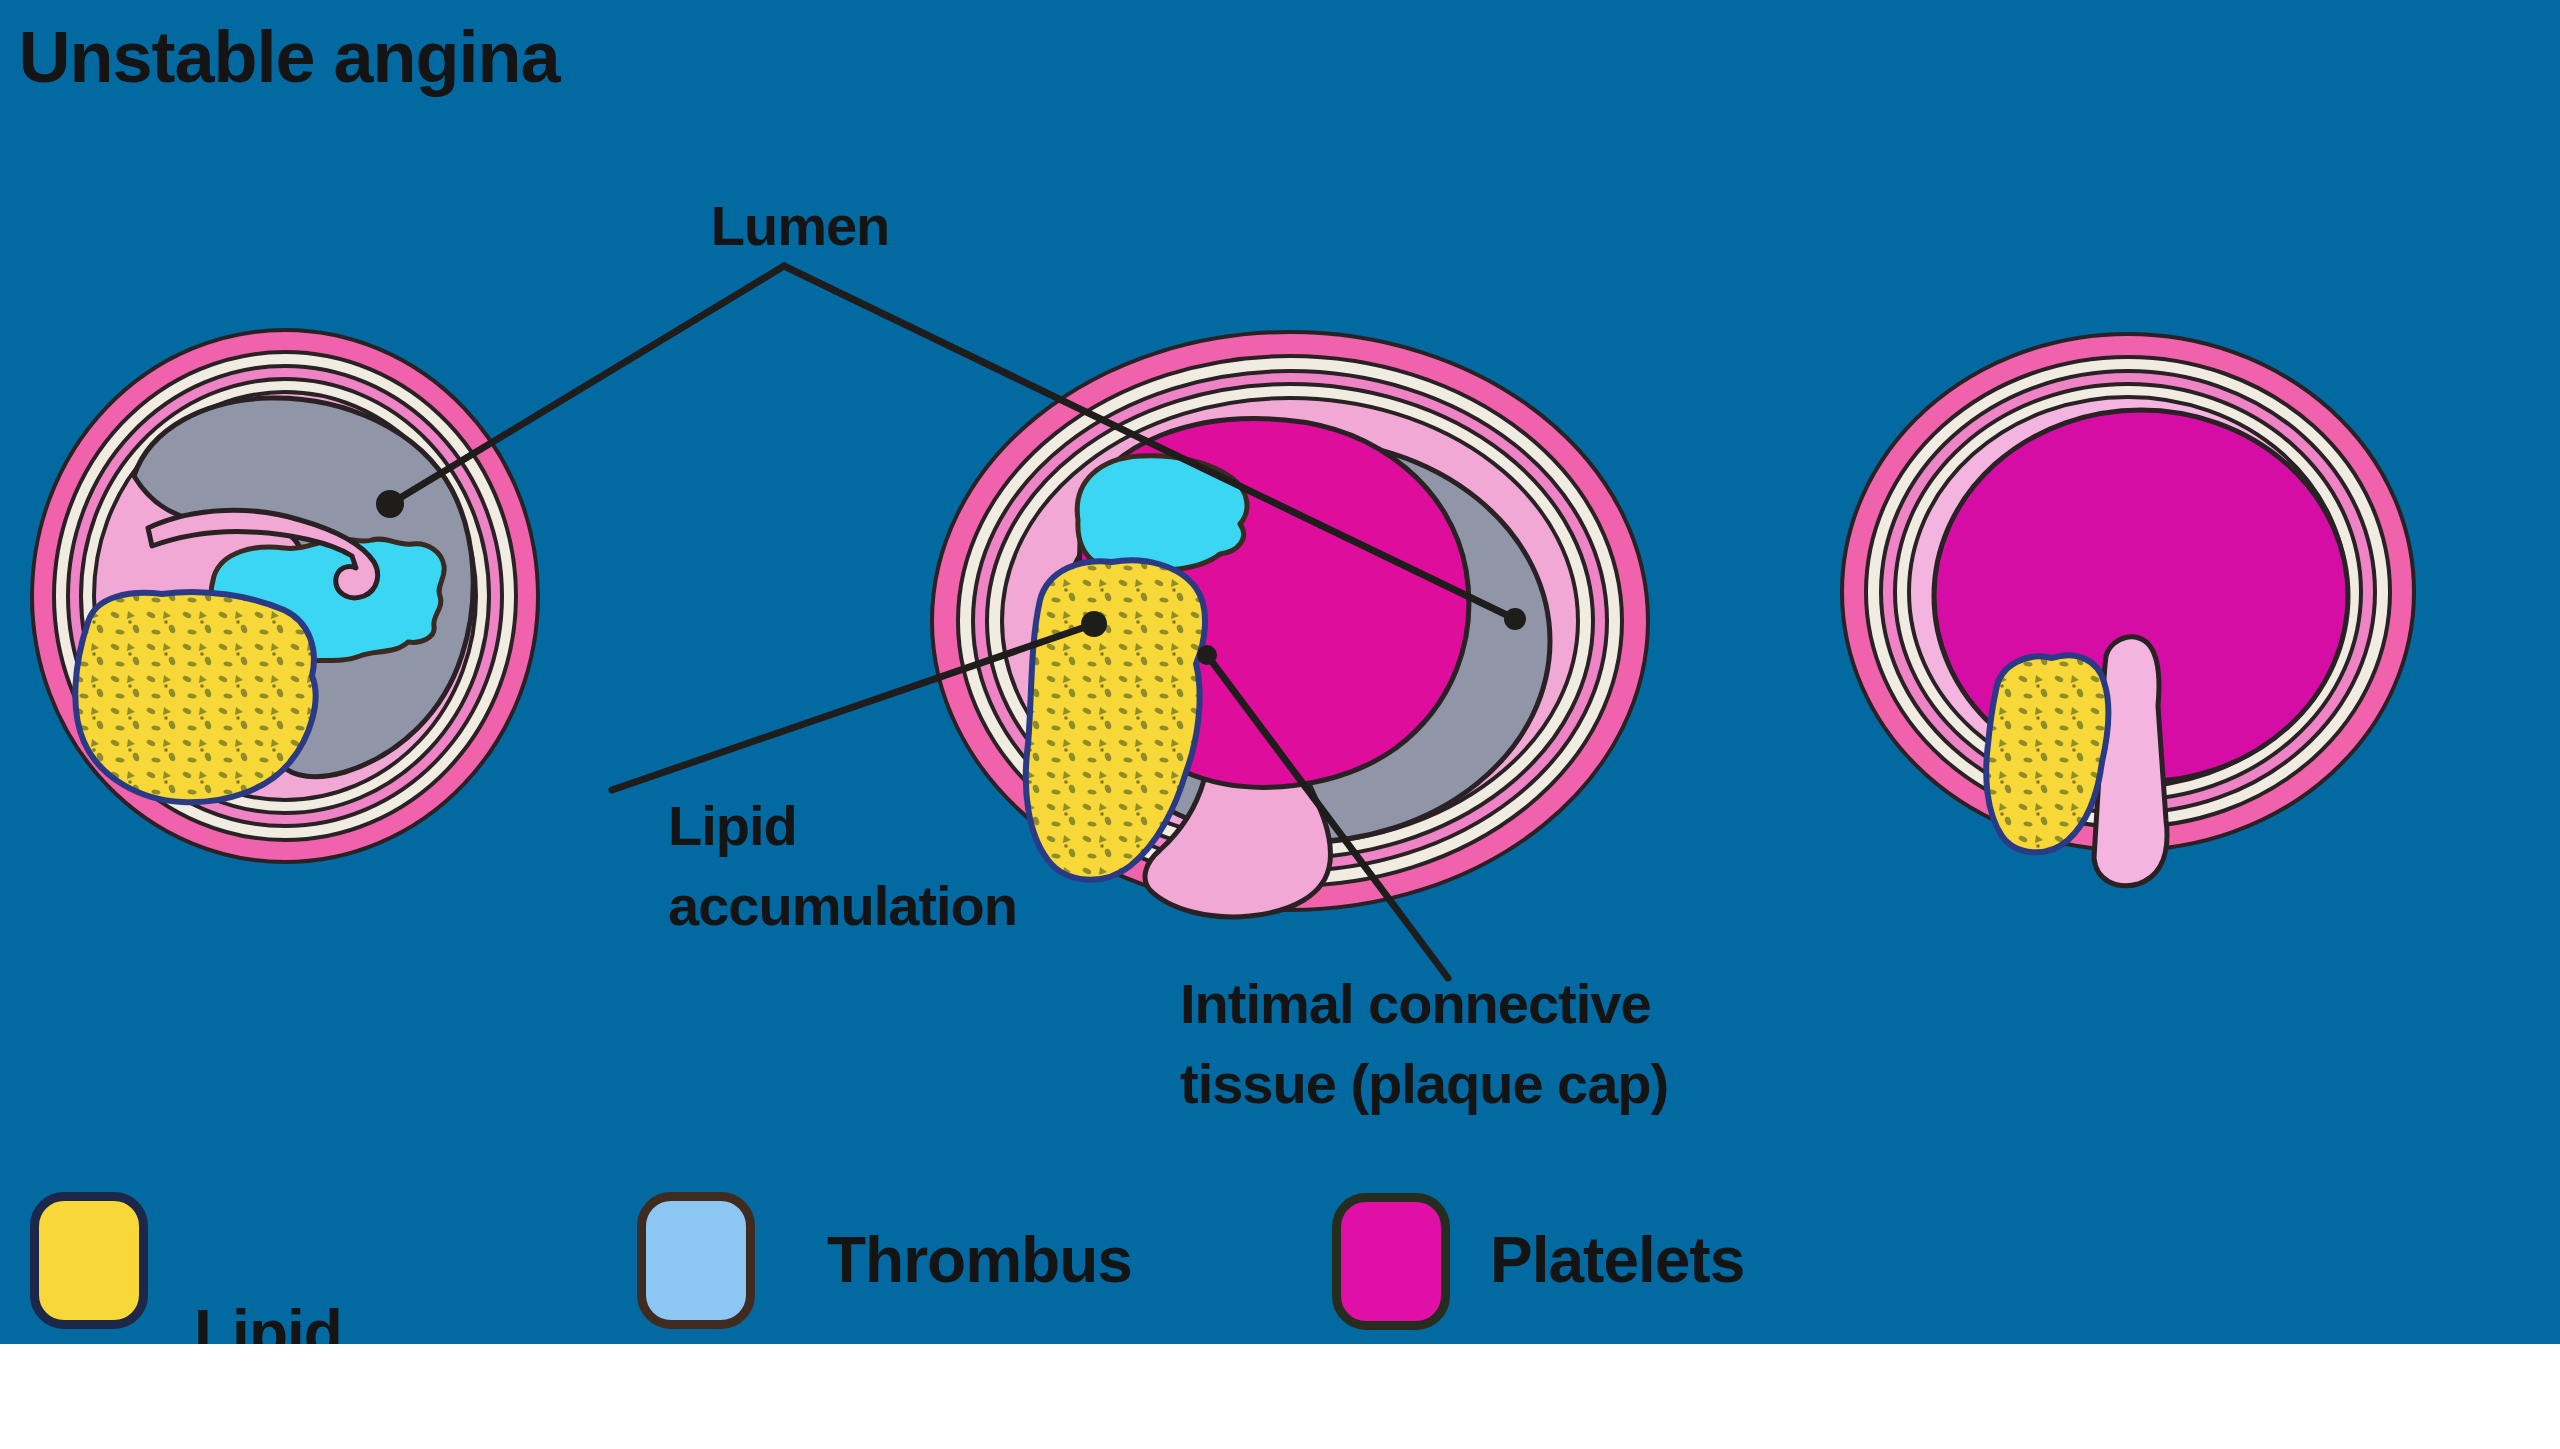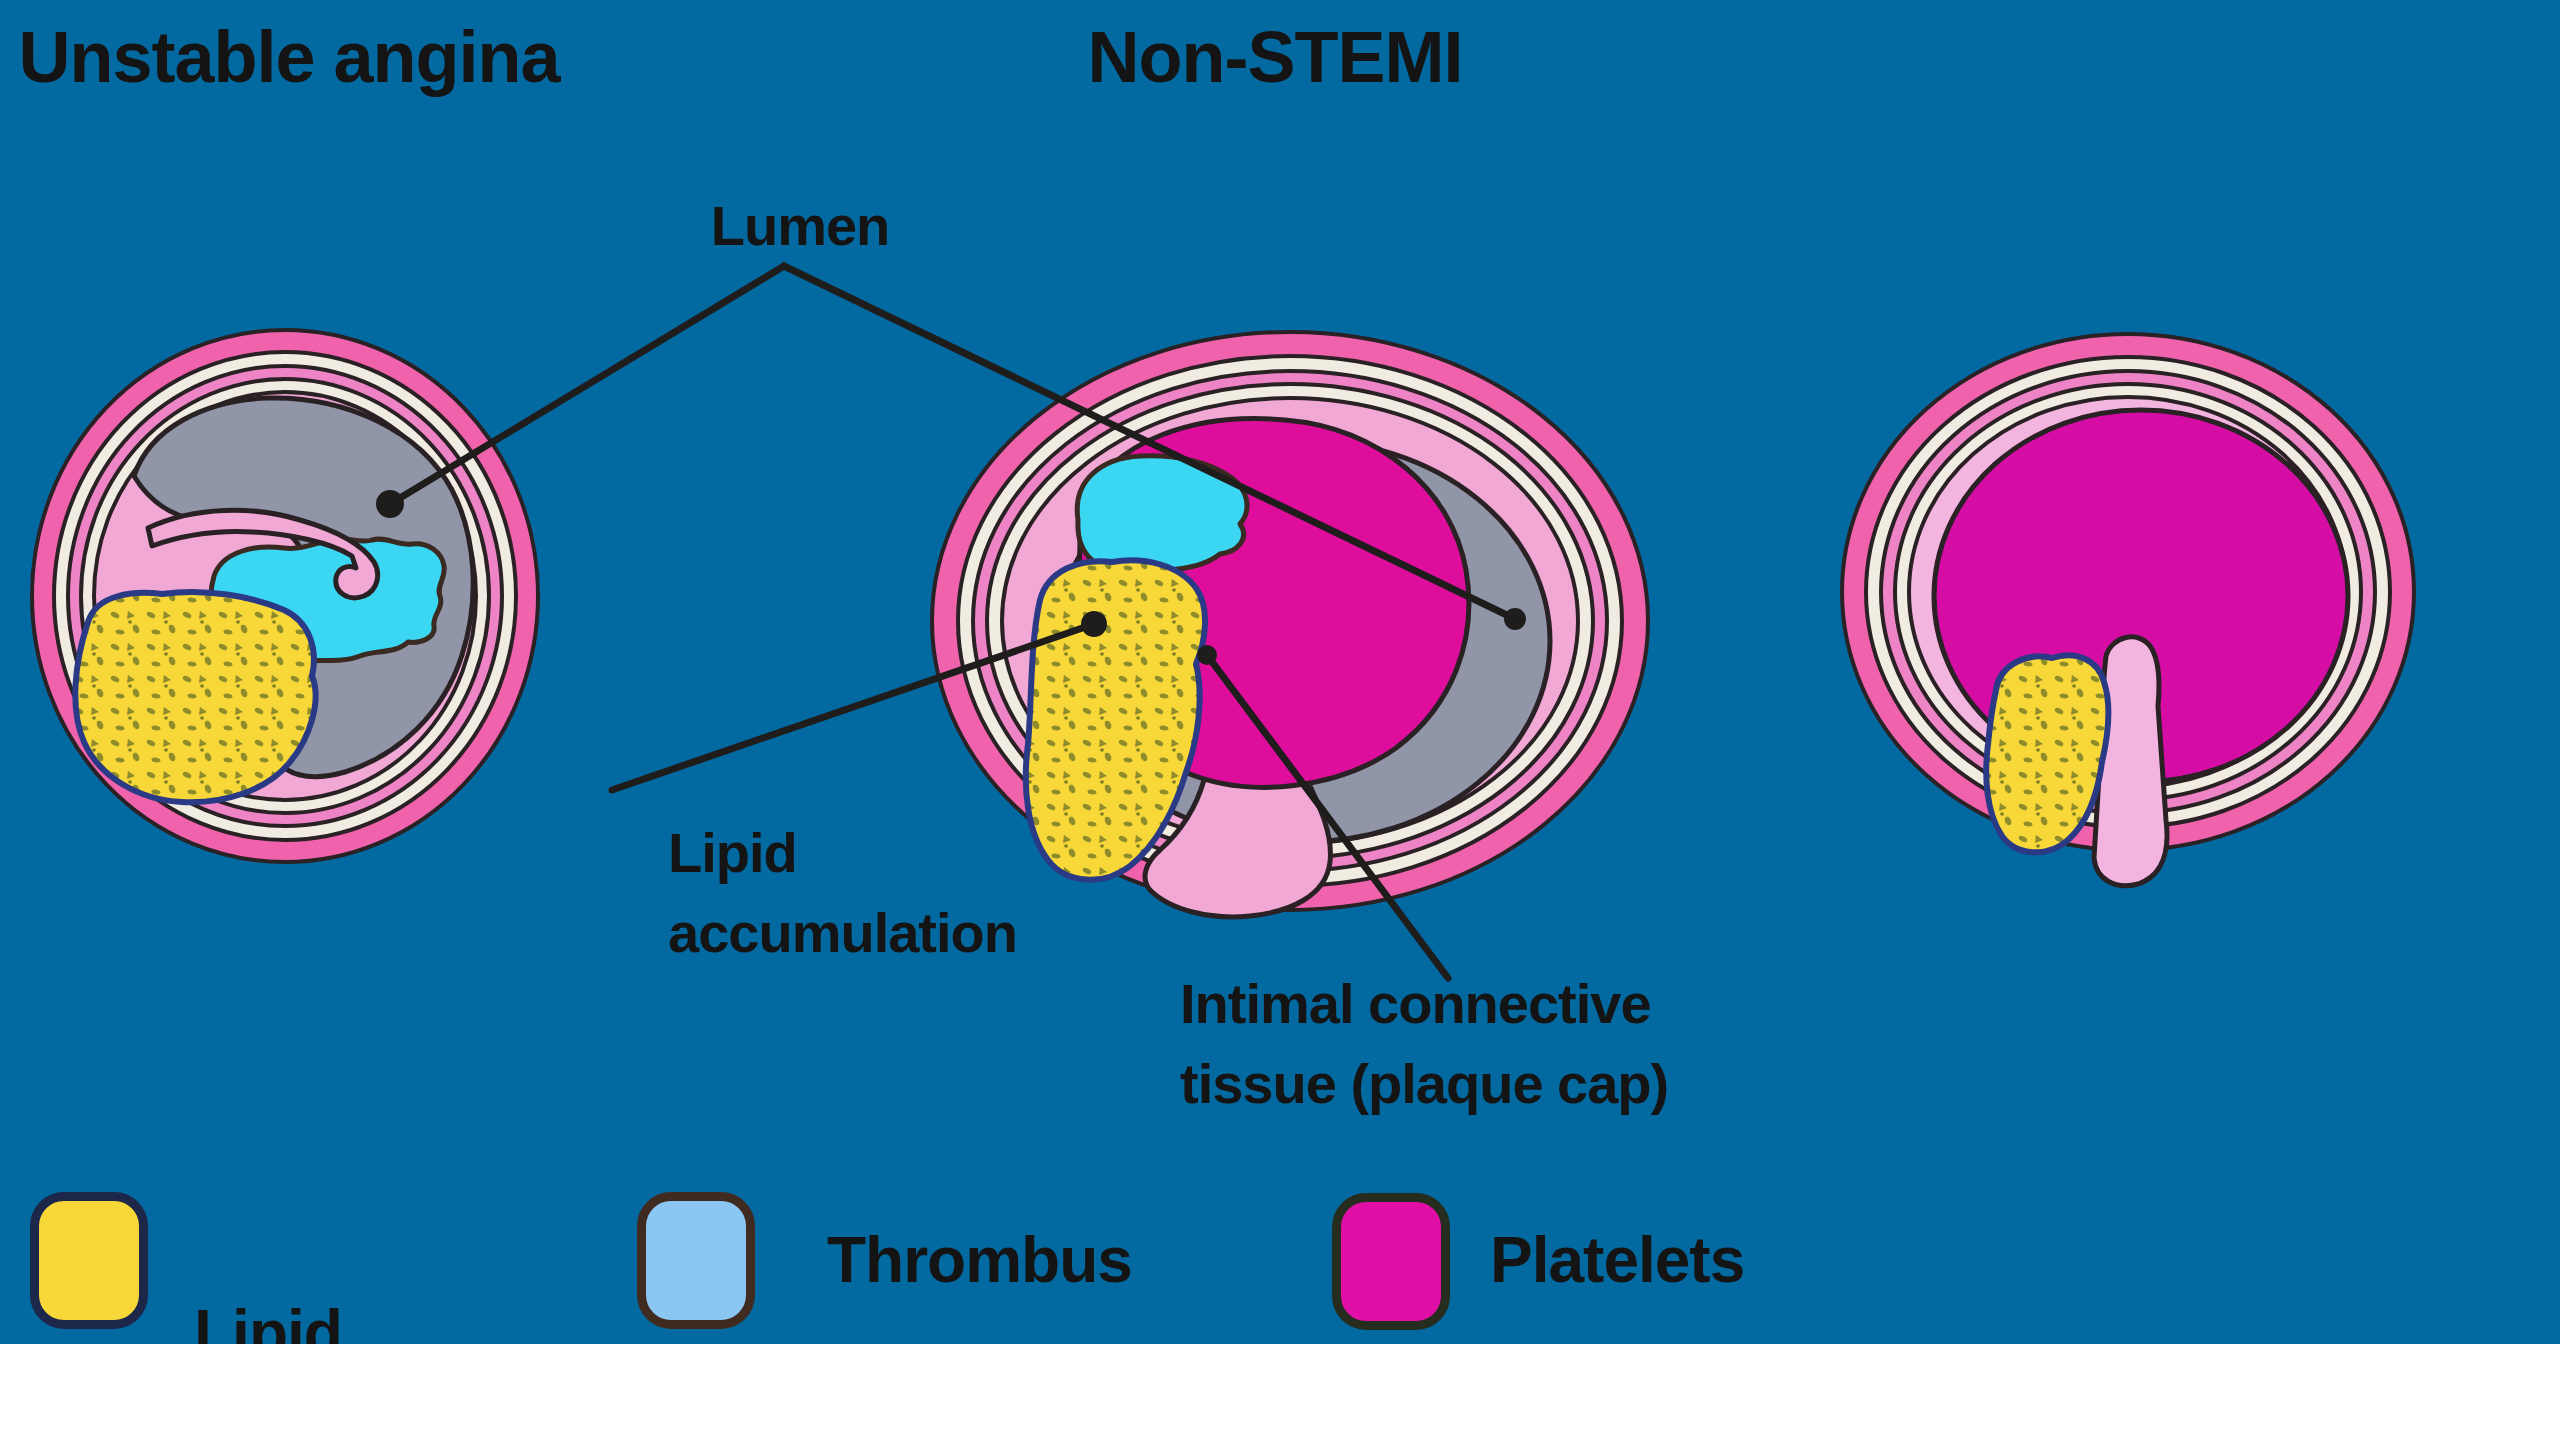--- a/index.html
+++ b/index.html
@@ -113,24 +113,23 @@
       <path class="leader" d="M 612 790 L 1094 624"></path>
       <path class="leader" d="M 1207 655 L 1448 978"></path>
       <circle class="dot" cx="390" cy="504" r="14"></circle>
       <circle class="dot" cx="1515" cy="619" r="11"></circle>
       <circle class="dot" cx="1094" cy="624" r="13"></circle>
       <circle class="dot" cx="1207" cy="655" r="10"></circle>
     </g>
   </svg>
 
   <div class="ttl" style="left:289px;top:16px;">Unstable angina</div>
-  <div class="ttl" style="left:1275px;top:16px;">Non-STEMI</div>
 
   <div class="lbl center" style="left:800px;top:186px;">Lumen</div>
-  <div class="lbl" style="left:668px;top:786px;width:470px;margin-top:27px;">Lipid accumulation</div>
+  <div class="lbl" style="left:668px;top:786px;width:470px;">Lipid accumulation</div>
   <div class="lbl" style="left:1180px;top:964px;width:640px;">Intimal connective tissue (plaque cap)</div>
 
   <div>
     <div class="legend-swatch" style="left: 30px; top: 1192px; background: rgb(247, 216, 56); border-color: rgb(28, 39, 73);"></div>
     <div class="legend-label" style="left:194px;top:1301px;">Lipid</div>
 
     <div class="legend-swatch" style="left: 637px; top: 1192px; background: rgb(140, 198, 242); border-color: rgb(63, 43, 32);"></div>
     <div class="legend-label" style="left:827px;top:1228px;">Thrombus</div>
 
     <div class="legend-swatch" style="left: 1332px; top: 1193px; background: rgb(224, 15, 166); border-color: rgb(38, 45, 30);"></div>

